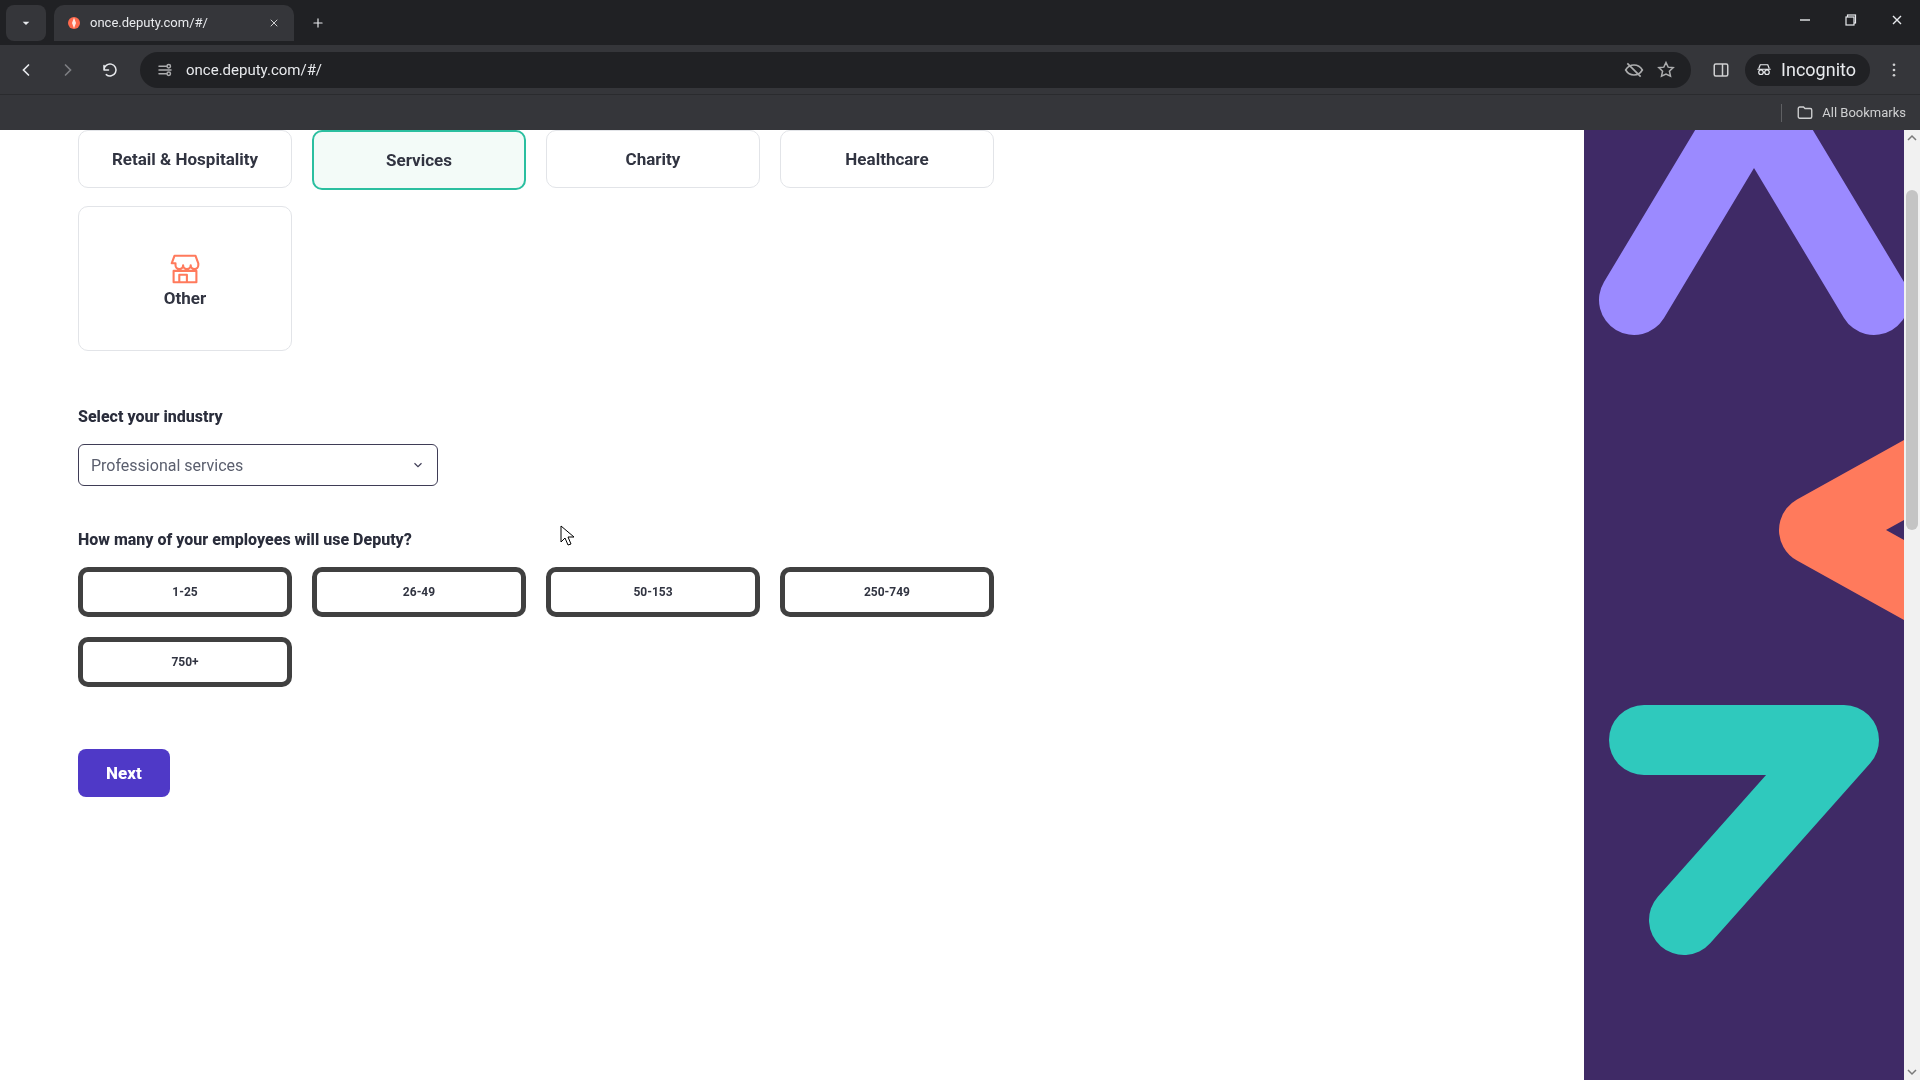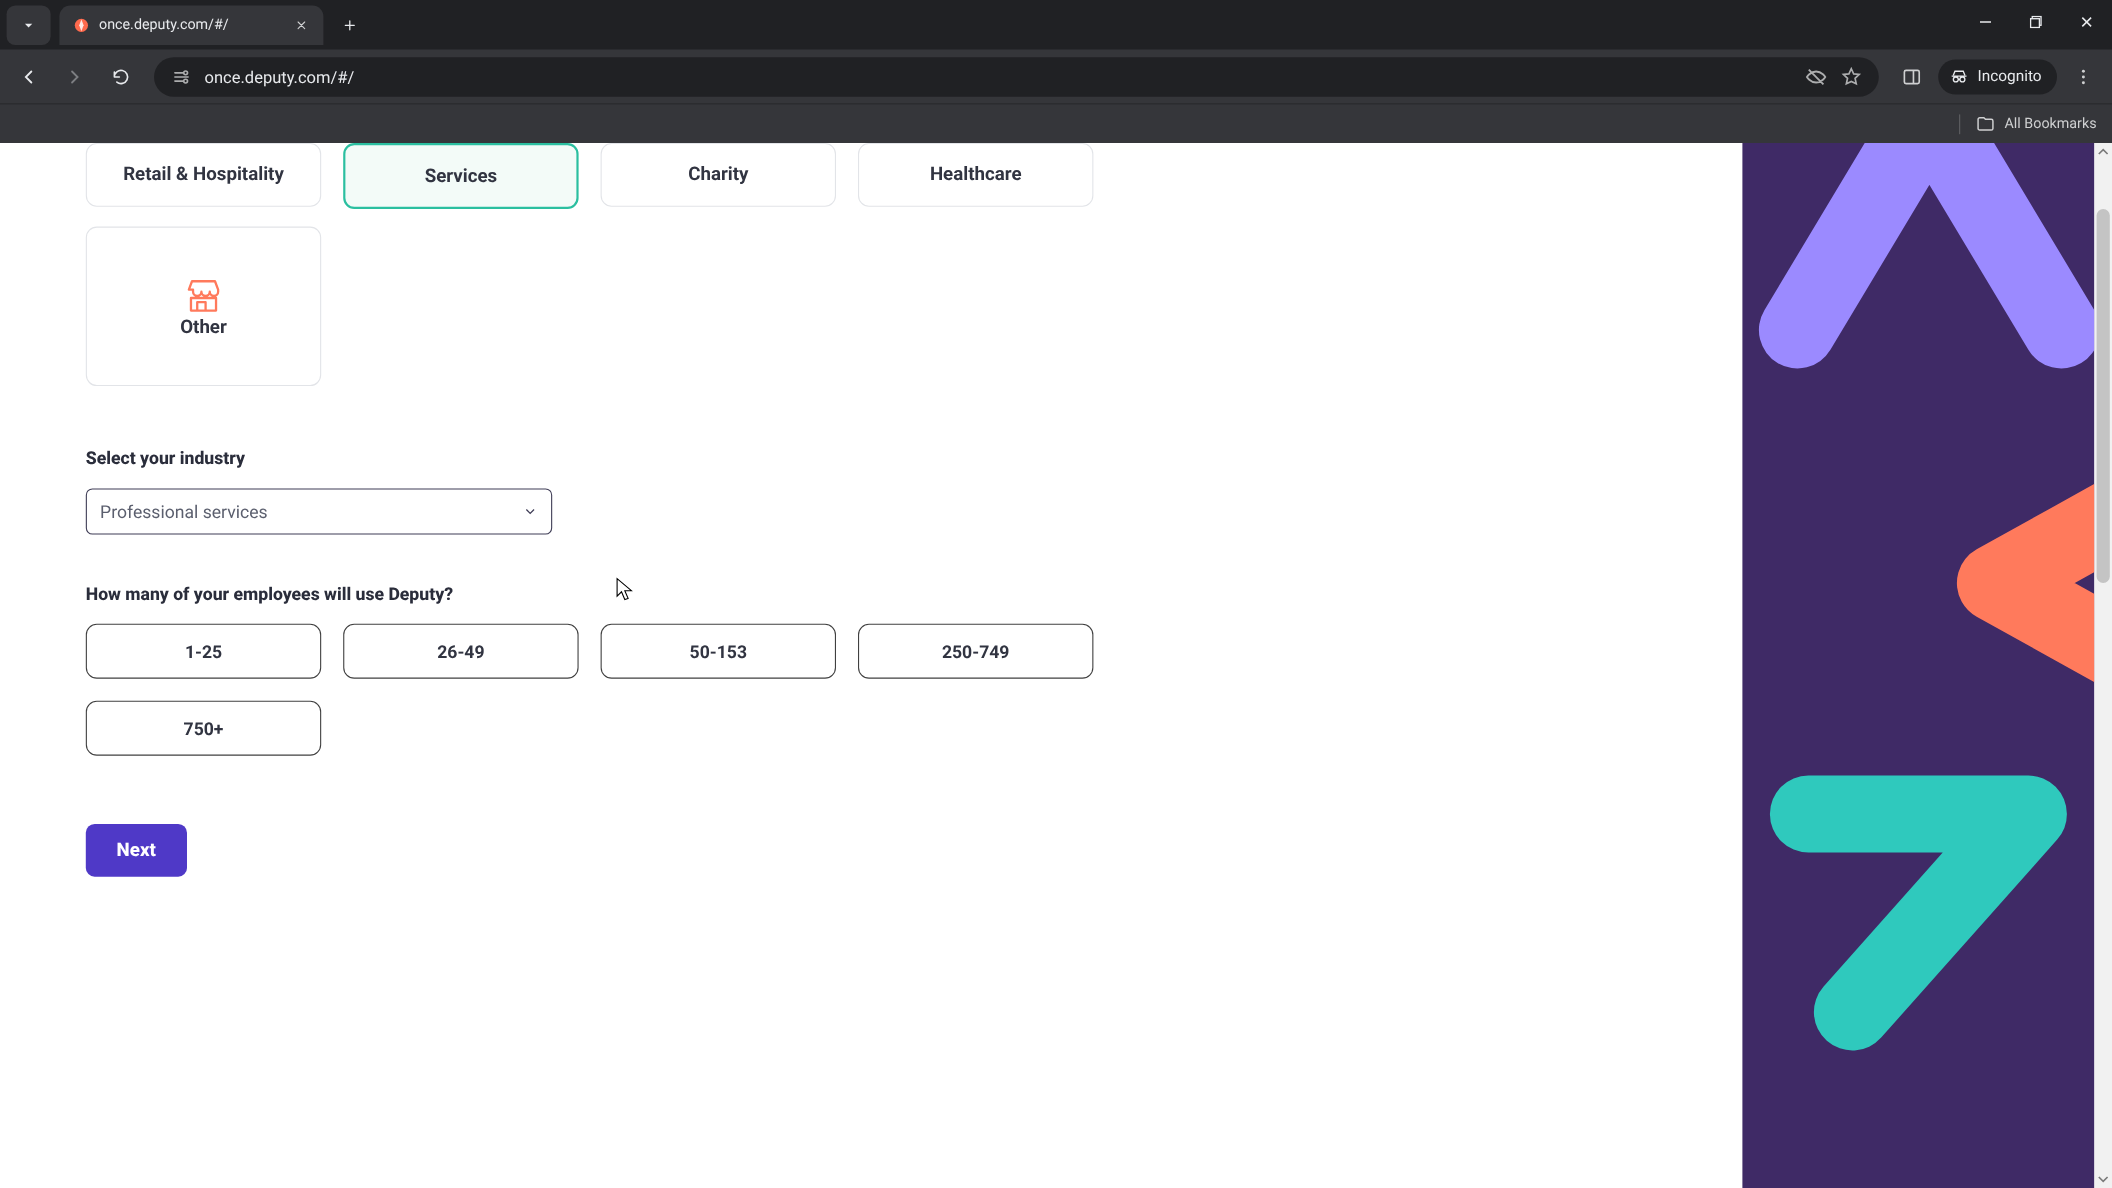--- a/index.html
+++ b/index.html
@@ -16,41 +16,41 @@
     .new-tab { width: 28px; height: 28px; margin-left: 10px; display: flex; align-items: center; justify-content: center; cursor: pointer; }
     .window-controls { margin-left: auto; display: flex; height: 100%; }
     .win-ctrl { width: 46px; height: 40px; display: flex; align-items: center; justify-content: center; cursor: pointer; }
     
     .toolbar { height: 49px; background: #35363a; display: flex; align-items: center; padding: 0 8px; gap: 6px; }
     .tb-btn { width: 36px; height: 36px; border-radius: 18px; display: flex; align-items: center; justify-content: center; cursor: pointer; }
     .tb-btn.disabled { opacity: .4; pointer-events: none; }
     .omnibox { flex: 1; height: 36px; background: #202124; border-radius: 18px; display: flex; align-items: center; padding: 0 14px; gap: 10px; margin: 0 6px; }
     .omnibox-url { color: #e8eaed; font-size: 15px; flex: 1; }
     .omni-icon { width: 22px; height: 22px; display: flex; align-items: center; justify-content: center; opacity: .8; }
-    .incognito-pill { height: 32px; border-radius: 16px; background: #202124; color: #e8eaed; display: flex; align-items: center; padding: 0 14px 0 10px; gap: 8px; font-size: 14px; }
+    .incognito-pill { height: 32px; border-radius: 16px; background: #202124; color: #e8eaed; display: flex; align-items: center; padding: 0 14px 0 10px; gap: 8px; font-size: 18px; }
     
     .bookmarks { height: 36px; background: #35363a; border-top: 1px solid #2a2b2e; display: flex; align-items: center; justify-content: flex-end; padding: 0 14px; gap: 8px; color: #cfd0d1; font-size: 13px; }
     .bookmarks .divider { width: 1px; height: 18px; background: #5f6063; margin-right: 6px; }
     
     .content-row { flex: 1; display: flex; background: #fff; position: relative; }
     .page { flex: 1; padding: 0 0 60px 0; overflow: hidden; }
     .cards { display: flex; gap: 20px; padding: 0 0 0 78px; }
     .card { width: 214px; height: 58px; border: 1px solid #e2e4e8; border-radius: 10px; display: flex; align-items: center; justify-content: center; color: #313441; font-weight: 700; font-size: 17px; cursor: pointer; background: #fff; }
     .card.services { height: 60px; border: 2px solid #2bbfa0; background: #f3fbf8; }
     .card.other { height: 145px; width: 214px; flex-direction: column; margin-top: 16px; text-align: right; }
     .other-icon { width: 38px; height: 38px; }
     .cards-row2 { display: flex; padding: 0 0 0 78px; }
     
     .q { padding: 56px 0 0 78px; color: #2a2d3b; font-weight: 800; font-size: 16px; }
     
-    .select-wrap { margin: 18px 0 0 78px; width: 424px; height: 42px; border: 1.5px solid #3f3d56; border-radius: 6px; display: flex; align-items: center; padding: 0 12px; justify-content: space-between; cursor: pointer; }
+    .select-wrap { margin: 18px 0 0 78px; width: 360px; height: 42px; border: 1.5px solid #3f3d56; border-radius: 6px; display: flex; align-items: center; padding: 0 12px; justify-content: space-between; cursor: pointer; }
     .select-wrap span { color: #5b5f6e; font-size: 16px; }
     
     .emp-cards { display: flex; gap: 20px; padding: 18px 0 0 78px; flex-wrap: wrap; width: 1000px; }
-    .emp-card { width: 214px; height: 50px; border: 1px solid #404040; border-radius: 10px; display: flex; align-items: center; justify-content: center; color: #313441; font-weight: 700; font-size: 16px; cursor: pointer; background: #fff; }
+    .emp-card { width: 214px; height: 50px; border: 5px solid #404040; border-radius: 10px; display: flex; align-items: center; justify-content: center; color: #313441; font-weight: 700; font-size: 12px; cursor: pointer; background: #fff; }
     
     .next-btn { margin: 62px 0 0 78px; background: #4f39c7; color: #fff; border: none; border-radius: 8px; padding: 14px 28px; font-weight: 800; font-size: 17px; cursor: pointer; }
     
     .side-art { width: 320px; background: #3f2a66; position: relative; overflow: hidden; }
     .side-art svg { position: absolute; }
     .scrollbar { width: 16px; background: #f1f1f1; position: relative; }
     .thumb { position: absolute; left: 2px; right: 2px; top: 60px; height: 340px; background: #c4c4c4; border-radius: 6px; }
     .sb-arrow { position: absolute; left: 0; right: 0; height: 16px; display: flex; align-items: center; justify-content: center; }
     .sb-arrow.top { top: 0; } .sb-arrow.bottom { bottom: 0; }
     

